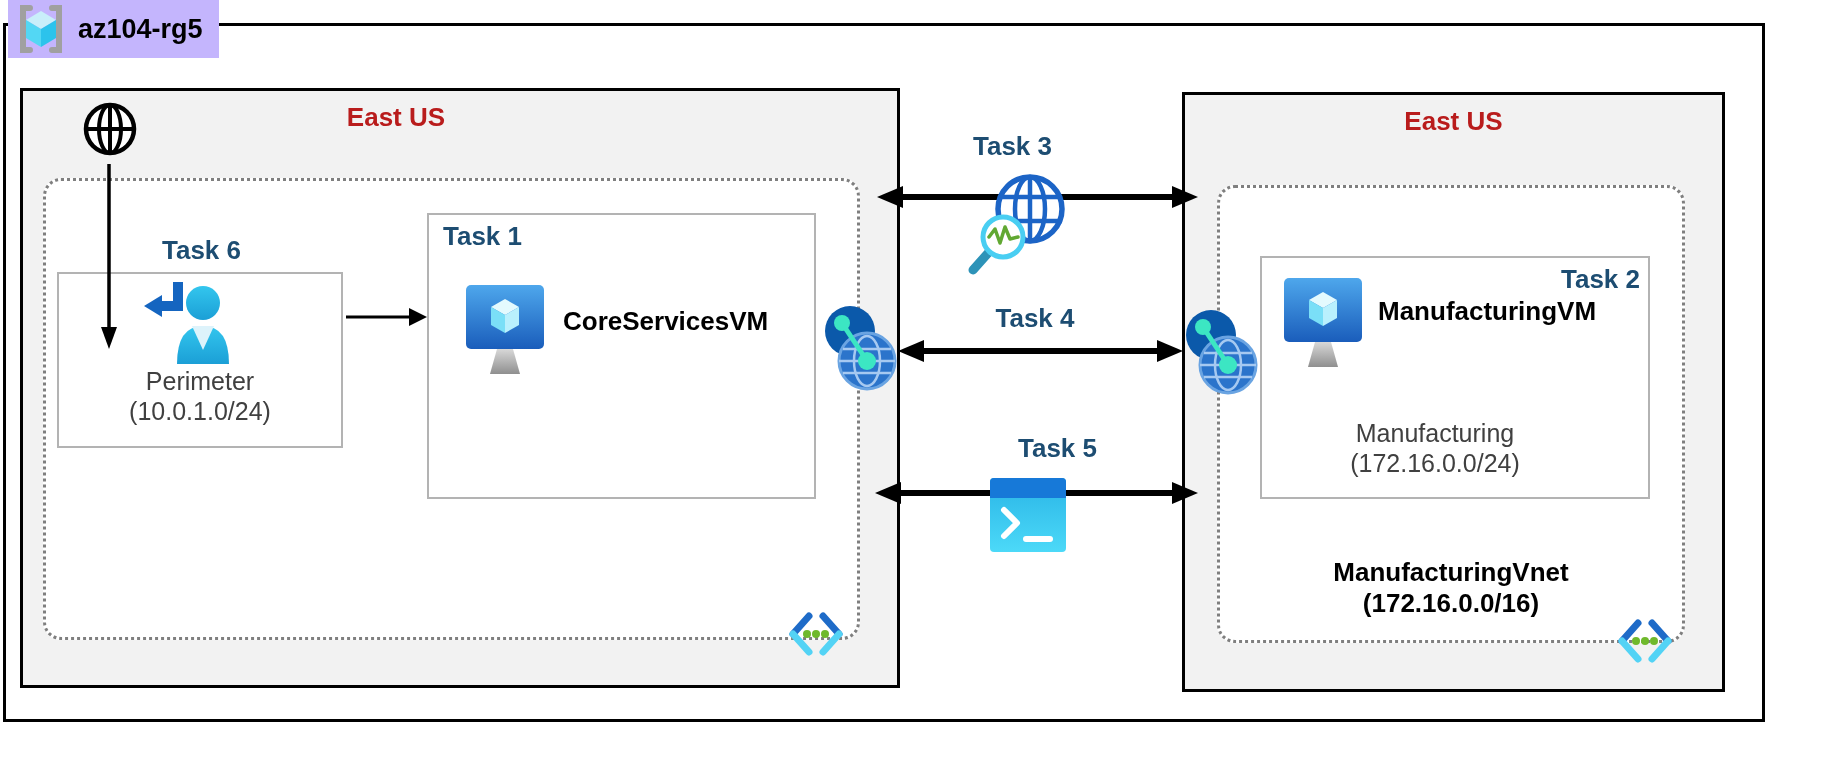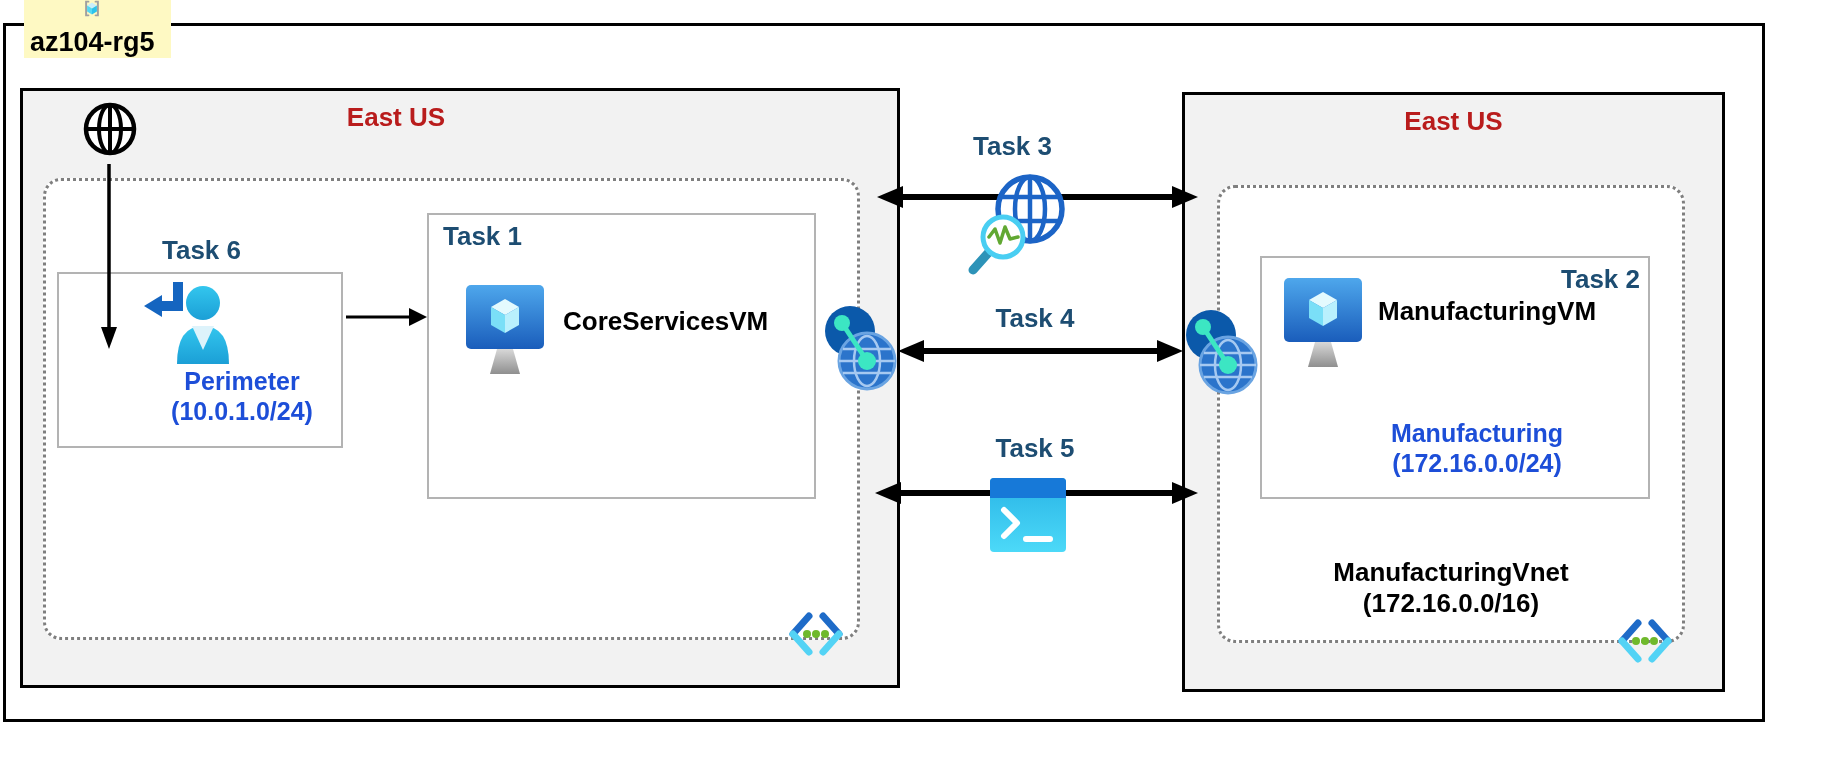--- a/index.html
+++ b/index.html
@@ -1,46 +1,46 @@
 <!DOCTYPE html>
 <html><head>
 <meta charset="utf-8">
 <style>
   html,body{margin:0;padding:0;background:#fff;}
   .canvas{position:relative;width:1828px;height:759px;background:#fff;overflow:hidden;
           font-family:"Liberation Sans",sans-serif;}
   .abs{position:absolute;box-sizing:border-box;}
   .rg-box{left:3px;top:23px;width:1762px;height:699px;border:3px solid #000;background:#fff;z-index:0;}
-  .rg-chip{left:24px;top:0px;height:58px;display:flex;align-items:center;gap:10px;
-           background:#fef9c3;padding:0 16px 0 6px;z-index:3;flex-direction:column;}
+  .rg-chip{left:8px;top:0px;height:58px;display:flex;align-items:center;gap:10px;
+           background:#c4b5fd;padding:0 16px 0 6px;z-index:3;}
   .rg-name{font-size:27px;font-weight:700;color:#000;}
   .region{background:#f2f2f2;border:3px solid #000;z-index:1;}
   .region.left{left:20px;top:88px;width:880px;height:600px;}
   .region.right{left:1182px;top:92px;width:543px;height:600px;}
   .region-header{font-size:26px;font-weight:700;color:#b91c1c;text-align:center;z-index:4;}
   .rh-left{left:20px;top:102px;width:752px;}
   .rh-right{left:1182px;top:106px;width:543px;}
   .vnet{background:#fff;border:3px dotted #7f7f7f;border-radius:18px;z-index:2;}
   .vnet.left{left:43px;top:178px;width:817px;height:462px;}
   .vnet.right{left:1217px;top:185px;width:468px;height:458px;}
   .subnet{background:#fff;border:2px solid #b3b3b3;z-index:3;}
   .subnet.perimeter{left:57px;top:272px;width:286px;height:176px;}
   .subnet.core{left:427px;top:213px;width:389px;height:286px;}
   .subnet.mfg{left:1260px;top:256px;width:390px;height:243px;}
   .task-label{font-size:26px;font-weight:700;color:#1d4d72;z-index:4;white-space:nowrap;}
   .t6{left:162px;top:235px;}
   .t1{left:443px;top:221px;}
   .t2{left:1448px;top:264px;width:192px;text-align:right;}
   .t3{left:973px;top:131px;width:124px;text-align:left;}
   .t4{left:973px;top:303px;width:124px;text-align:center;}
-  .t5{left:973px;top:433px;width:124px;text-align:center;}
+  .t5{left:973px;top:433px;width:124px;text-align:right;}
   .vm-name{font-size:26px;font-weight:700;color:#000;z-index:4;white-space:nowrap;}
   .vm-name.core{left:563px;top:306px;}
   .vm-name.mfg{left:1378px;top:296px;}
-  .subnet-label{font-size:25px;font-weight:700;color:#1d4ed8;text-align:center;line-height:30px;z-index:4;margin-left:42px;}
+  .subnet-label{font-size:25px;font-weight:400;color:#404040;text-align:center;line-height:30px;z-index:4;}
   .sl-perimeter{left:57px;top:366px;width:286px;}
   .sl-core{left:427px;top:428px;width:389px;}
   .sl-mfg{left:1240px;top:418px;width:390px;}
   .vnet-label{font-size:26px;font-weight:700;color:#000;text-align:center;line-height:31px;z-index:4;}
   .vl-left{left:43px;top:560px;width:817px;}
   .vl-right{left:1217px;top:557px;width:468px;}
   .icon{z-index:6;}
   .arrows{left:0;top:0;width:1828px;height:759px;z-index:5;pointer-events:none;}
   svg{display:block;}
 </style>

